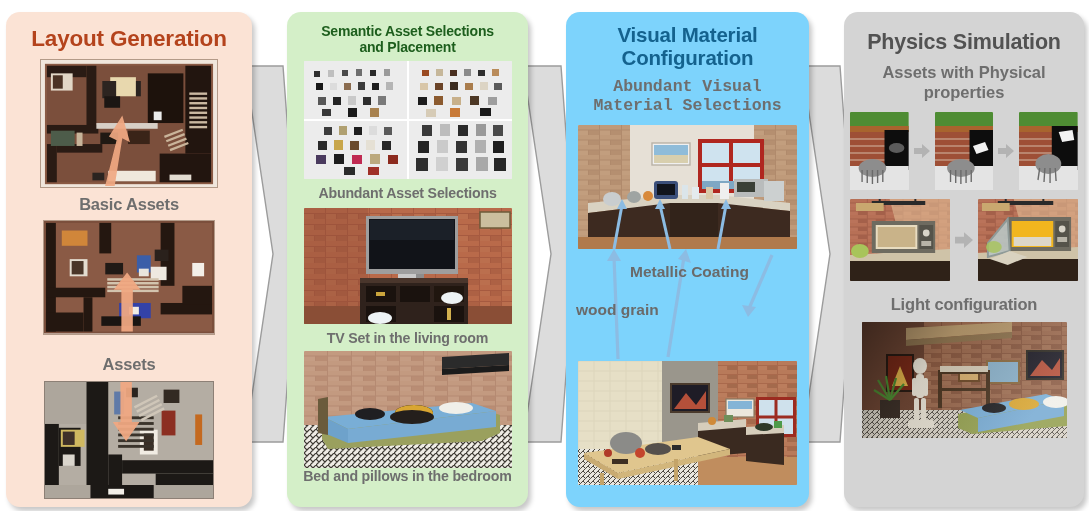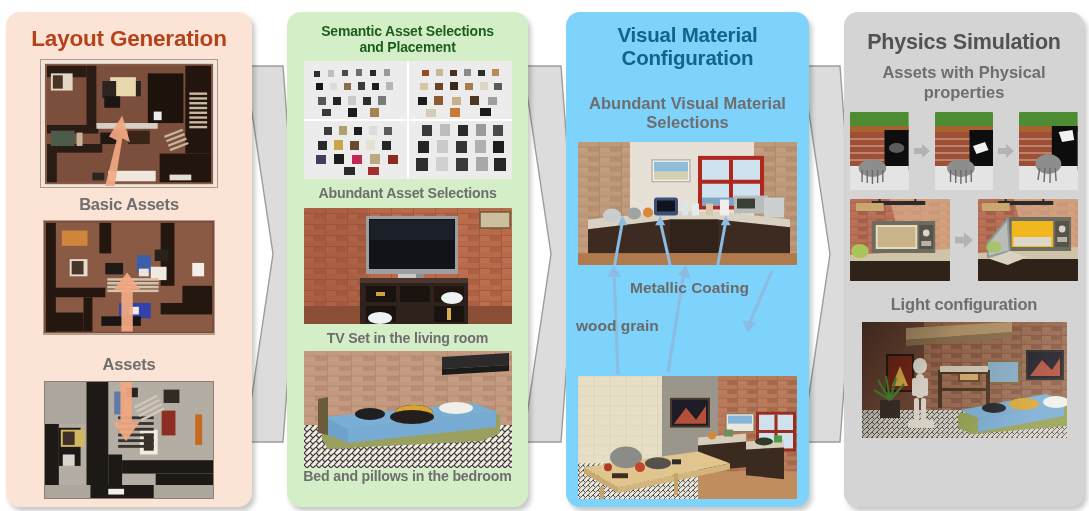--- a/index.html
+++ b/index.html
@@ -403,21 +403,21 @@
         <ellipse cx="152" cy="57" rx="17" ry="6" fill="#f0efe9"></ellipse>
 
         <path d="M14 48 L24 46 L24 84 L14 82 Z" fill="#6a5b3c"></path>
       </svg>
     </div>
     <div class="caption" style="">Bed and pillows in the bedroom</div>
   </div>
 
   <div class="panel p3">
     <div class="panel-title" style="max-width:200px;">Visual Material Configuration</div>
-    <div class="subtitle" style="margin-top:24px; max-width:210px;">Abundant Visual Material Selections</div>
+    <div class="subtitle" style="margin-top:7px; max-width:210px;font-family:Liberation Mono, monospace;">Abundant Visual Material Selections</div>
 
     <div class="media photo" style="width:219px; height:124px; margin-top:9px;">
       <svg viewBox="0 0 219 124" preserveAspectRatio="none">
         <defs>
           <pattern id="brick4" width="22" height="10" patternUnits="userSpaceOnUse">
             <rect width="22" height="10" fill="#b08a6c"></rect>
             <rect x="0" y="0" width="21" height="4.5" fill="#bf9a7a"></rect>
             <rect x="0" y="5.5" width="10" height="4.5" fill="#c29e7e"></rect>
             <rect x="11" y="5.5" width="10" height="4.5" fill="#b58f70"></rect>
           </pattern>

